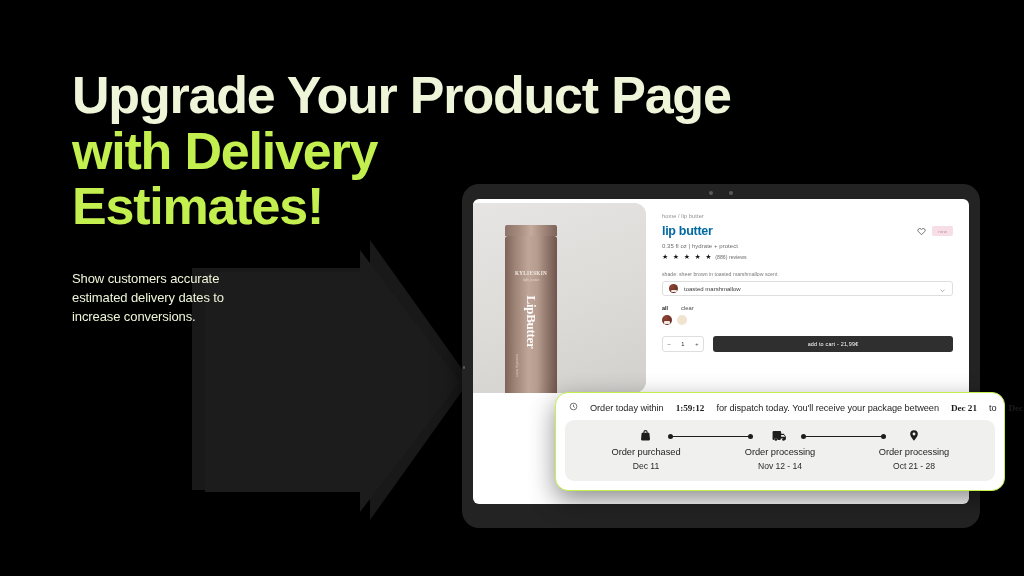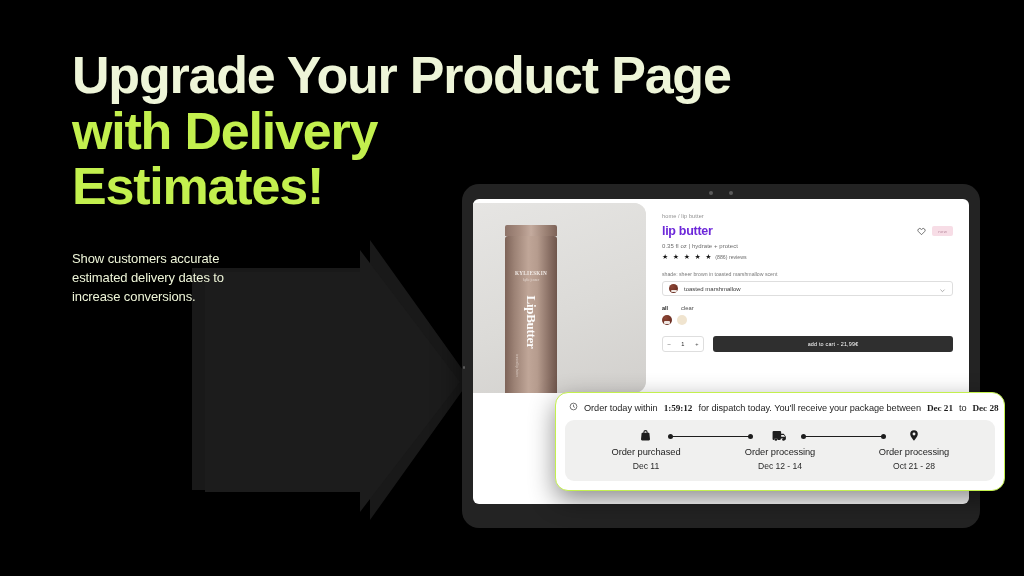--- a/index.html
+++ b/index.html
@@ -12,21 +12,21 @@
   }
 
   
   .bg-arrow-wrap{
     position:absolute; left:0; top:0; width:1024px; height:576px;
     pointer-events:none; z-index:0;
   }
 
   
   .copy{
-    position:absolute; left:72px; top:48px; width:420px; z-index:3;
+    position:absolute; left:72px; top:68px; width:420px; z-index:3;
   }
   .headline{
     font-size:52px; font-weight:bold; line-height:1.07;
     letter-spacing:-1.2px; margin:0;
   }
   .hl-line1{ color:#eef5d8; display:block; white-space:nowrap;}
   .hl-line2{ color:#c3f04e; display:block; white-space:nowrap;}
   .hl-line3{ color:#c3f04e; display:block; white-space:nowrap;}
   .subcopy{
     margin-top:34px; color:#eef5d8; font-size:13px;
@@ -107,21 +107,21 @@
   .tube-vert-sm{
     position:absolute; left:14px; top:118px;
     transform:rotate(90deg); transform-origin:left top;
     color:#d9cbc3; font-size:3.4px; white-space:nowrap;
     font-family:"Liberation Serif", serif;
   }
 
   .info{ flex:1; padding:14px 16px 0 16px; min-width:0; }
   .crumb{ font-size:5.6px; color:#8f8f8f; margin-bottom:6px; letter-spacing:.1px;}
   .title-row{ display:flex; align-items:flex-start; justify-content:space-between; }
-  .ptitle{ font-size:12.5px; color:#6d28d9; font-weight:bold; letter-spacing:-.3px; line-height:1;}
+  .ptitle{ font-size:12.5px; color:#0369a1; font-weight:bold; letter-spacing:-.3px; line-height:1;}
   .title-actions{ display:flex; align-items:center; gap:6px; margin-top:1px;}
   .heart{ width:9px;height:9px; display:block;}
   .newbadge{
     background:#f7dde6; color:#b98ca0; font-size:4.4px;
     padding:2.5px 6px; border-radius:2px; letter-spacing:.2px;
   }
   .psub{ font-size:6px; color:#6c6c6c; margin-top:5px; letter-spacing:.05px;}
   .rating{ display:flex; align-items:center; gap:2.5px; margin-top:4.5px;}
   .stars{ color:#151515; font-size:7px; letter-spacing:1.3px; line-height:1;}
   .revtext{ font-size:5.2px; color:#6c6c6c; }
@@ -173,21 +173,21 @@
   .dcard{
     position:absolute; left:555px; top:392px; width:450px;
     background:#ffffff;
     border:1.6px solid #c3f04e;
     border-radius:13px;
     padding:8px 9px 9px 9px;
     z-index:5;
     box-shadow:0 9px 26px rgba(0,0,0,.45);
   }
   .dtop{
-    display:flex; align-items:center; gap:6px;
+    display:flex; align-items:center; gap:12px;
     font-size:9.2px; color:#1d1d1d; padding:1px 2px 7px 4px;
     white-space:nowrap; letter-spacing:-0.05px;
   }
   .clock{ width:9px;height:9px; flex:none;}
   .dtop b{ font-weight:bold;font-family:Liberation Serif, serif; }
   .dtrack{
     background:#f0f0ef; border-radius:9px; padding:9px 14px 10px 14px;
   }
   .steps{ position:relative; display:flex; justify-content:space-between; }
   .step{ display:flex; flex-direction:column; align-items:center; width:33.33%; }
@@ -345,21 +345,21 @@
 
       <div class="step">
         <div class="ico">
           <svg width="16" height="13" viewBox="0 0 28 20" fill="#1d1d1d">
             <path d="M1 4a2 2 0 0 1 2-2h11a2 2 0 0 1 2 2v3h3.6c.6 0 1.2.3 1.6.8l2.6 3.4c.3.4.5.9.5 1.4V16a2 2 0 0 1-2 2h-1.3a3.2 3.2 0 0 0-6.4 0H10a3.2 3.2 0 0 0-6.4 0H3a2 2 0 0 1-2-2V4Zm15 5v3h7l-2.4-3H16Z"></path>
             <circle cx="6.8" cy="17" r="2.4"></circle>
               <circle cx="20.2" cy="17" r="2.4"></circle>
           </svg>
         </div>
         <div class="slabel">Order processing</div>
-        <div class="sdate">Dec 12 - 14</div>
+        <div class="sdate">Nov 12 - 14</div>
       </div>
 
       <div class="step">
         <div class="ico">
           <svg width="12" height="13" viewBox="0 0 24 24" fill="#1d1d1d">
             <path d="M12 1.6a7.6 7.6 0 0 0-7.6 7.6c0 5.6 7.6 13.2 7.6 13.2s7.6-7.6 7.6-13.2A7.6 7.6 0 0 0 12 1.6Z"></path>
             <circle cx="12" cy="9.1" r="2.9" fill="#f0f0ef"></circle>
           </svg>
         </div>
         <div class="slabel">Order processing</div>

